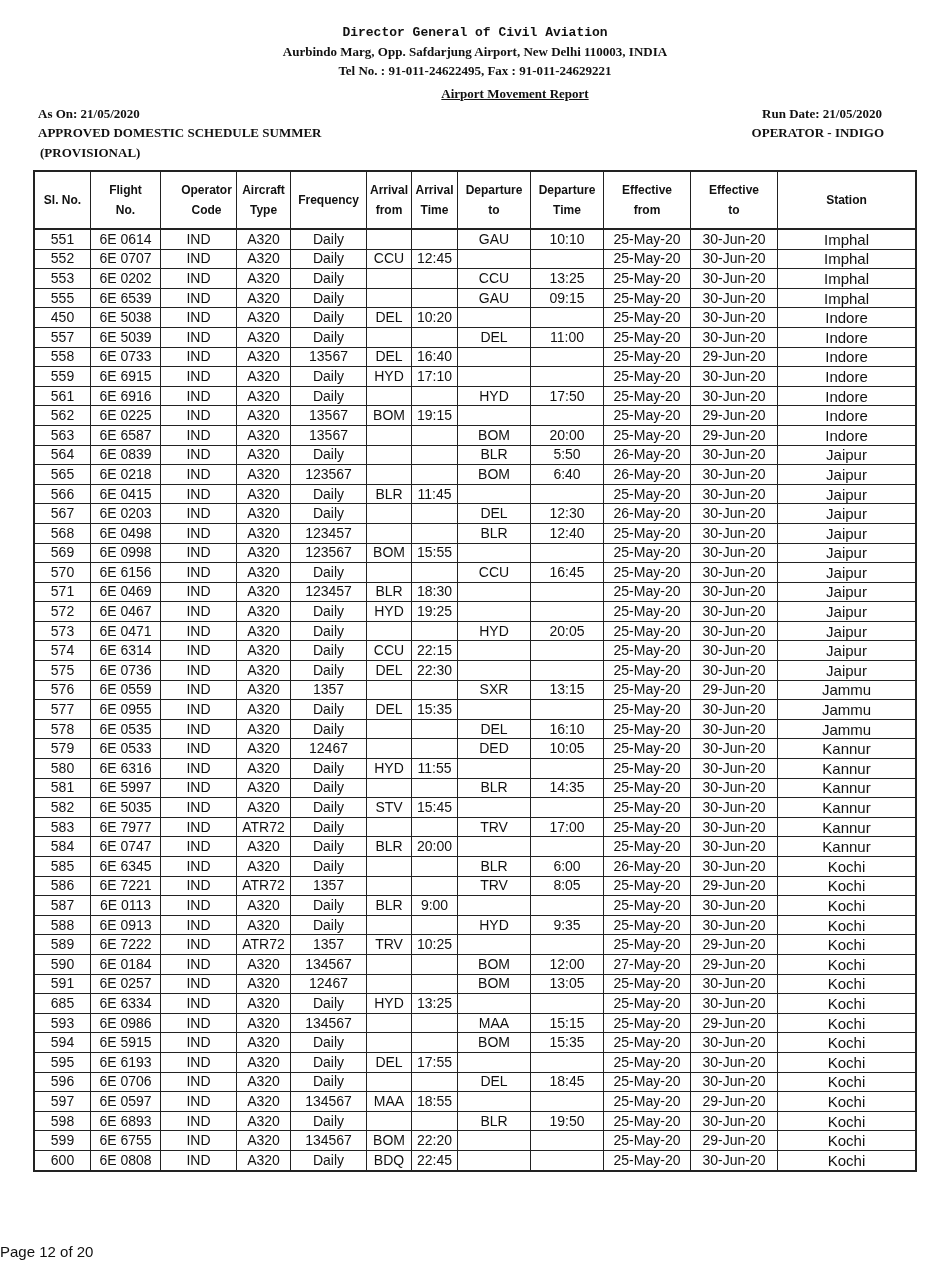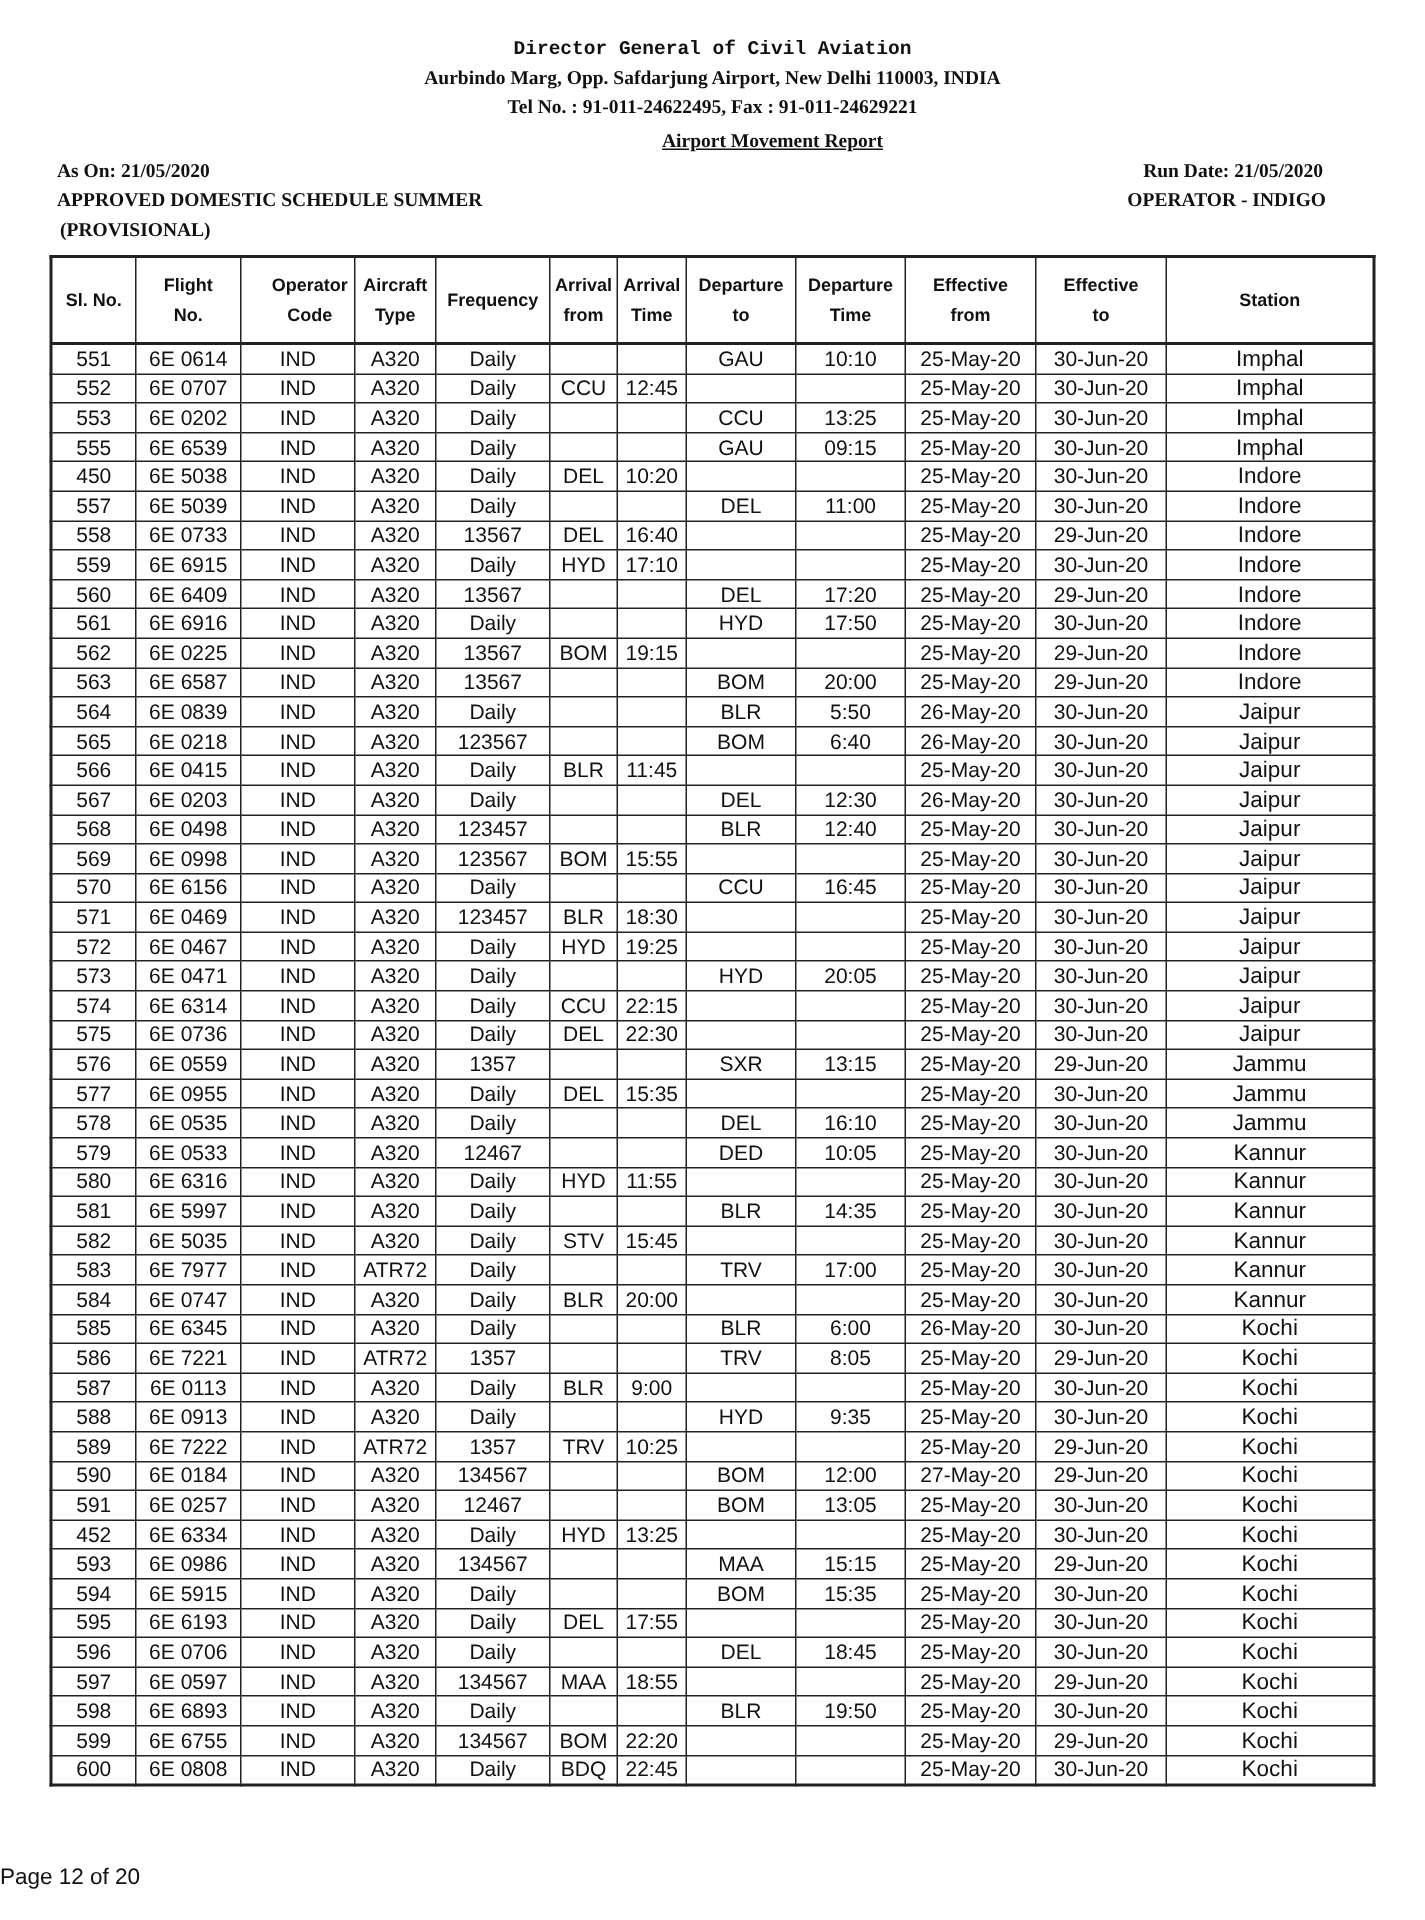--- a/index.html
+++ b/index.html
@@ -163,34 +163,20 @@
         <td>Daily</td>
         <td>HYD</td>
         <td>17:10</td>
         <td></td>
         <td></td>
         <td>25-May-20</td>
         <td>30-Jun-20</td>
         <td class="station">Indore</td>
       </tr>
       <tr>
-        <td>560</td>
-        <td>6E  6409</td>
-        <td>IND</td>
-        <td>A320</td>
-        <td>13567</td>
-        <td></td>
-        <td></td>
-        <td>DEL</td>
-        <td>17:20</td>
-        <td>25-May-20</td>
-        <td>29-Jun-20</td>
-        <td class="station">Indore</td>
-      </tr>
-      <tr>
         <td>561</td>
         <td>6E  6916</td>
         <td>IND</td>
         <td>A320</td>
         <td>Daily</td>
         <td></td>
         <td></td>
         <td>HYD</td>
         <td>17:50</td>
         <td>25-May-20</td>
@@ -611,21 +597,21 @@
         <td>12467</td>
         <td></td>
         <td></td>
         <td>BOM</td>
         <td>13:05</td>
         <td>25-May-20</td>
         <td>30-Jun-20</td>
         <td class="station">Kochi</td>
       </tr>
       <tr>
-        <td>452</td>
+        <td>685</td>
         <td>6E  6334</td>
         <td>IND</td>
         <td>A320</td>
         <td>Daily</td>
         <td>HYD</td>
         <td>13:25</td>
         <td></td>
         <td></td>
         <td>25-May-20</td>
         <td>30-Jun-20</td>

